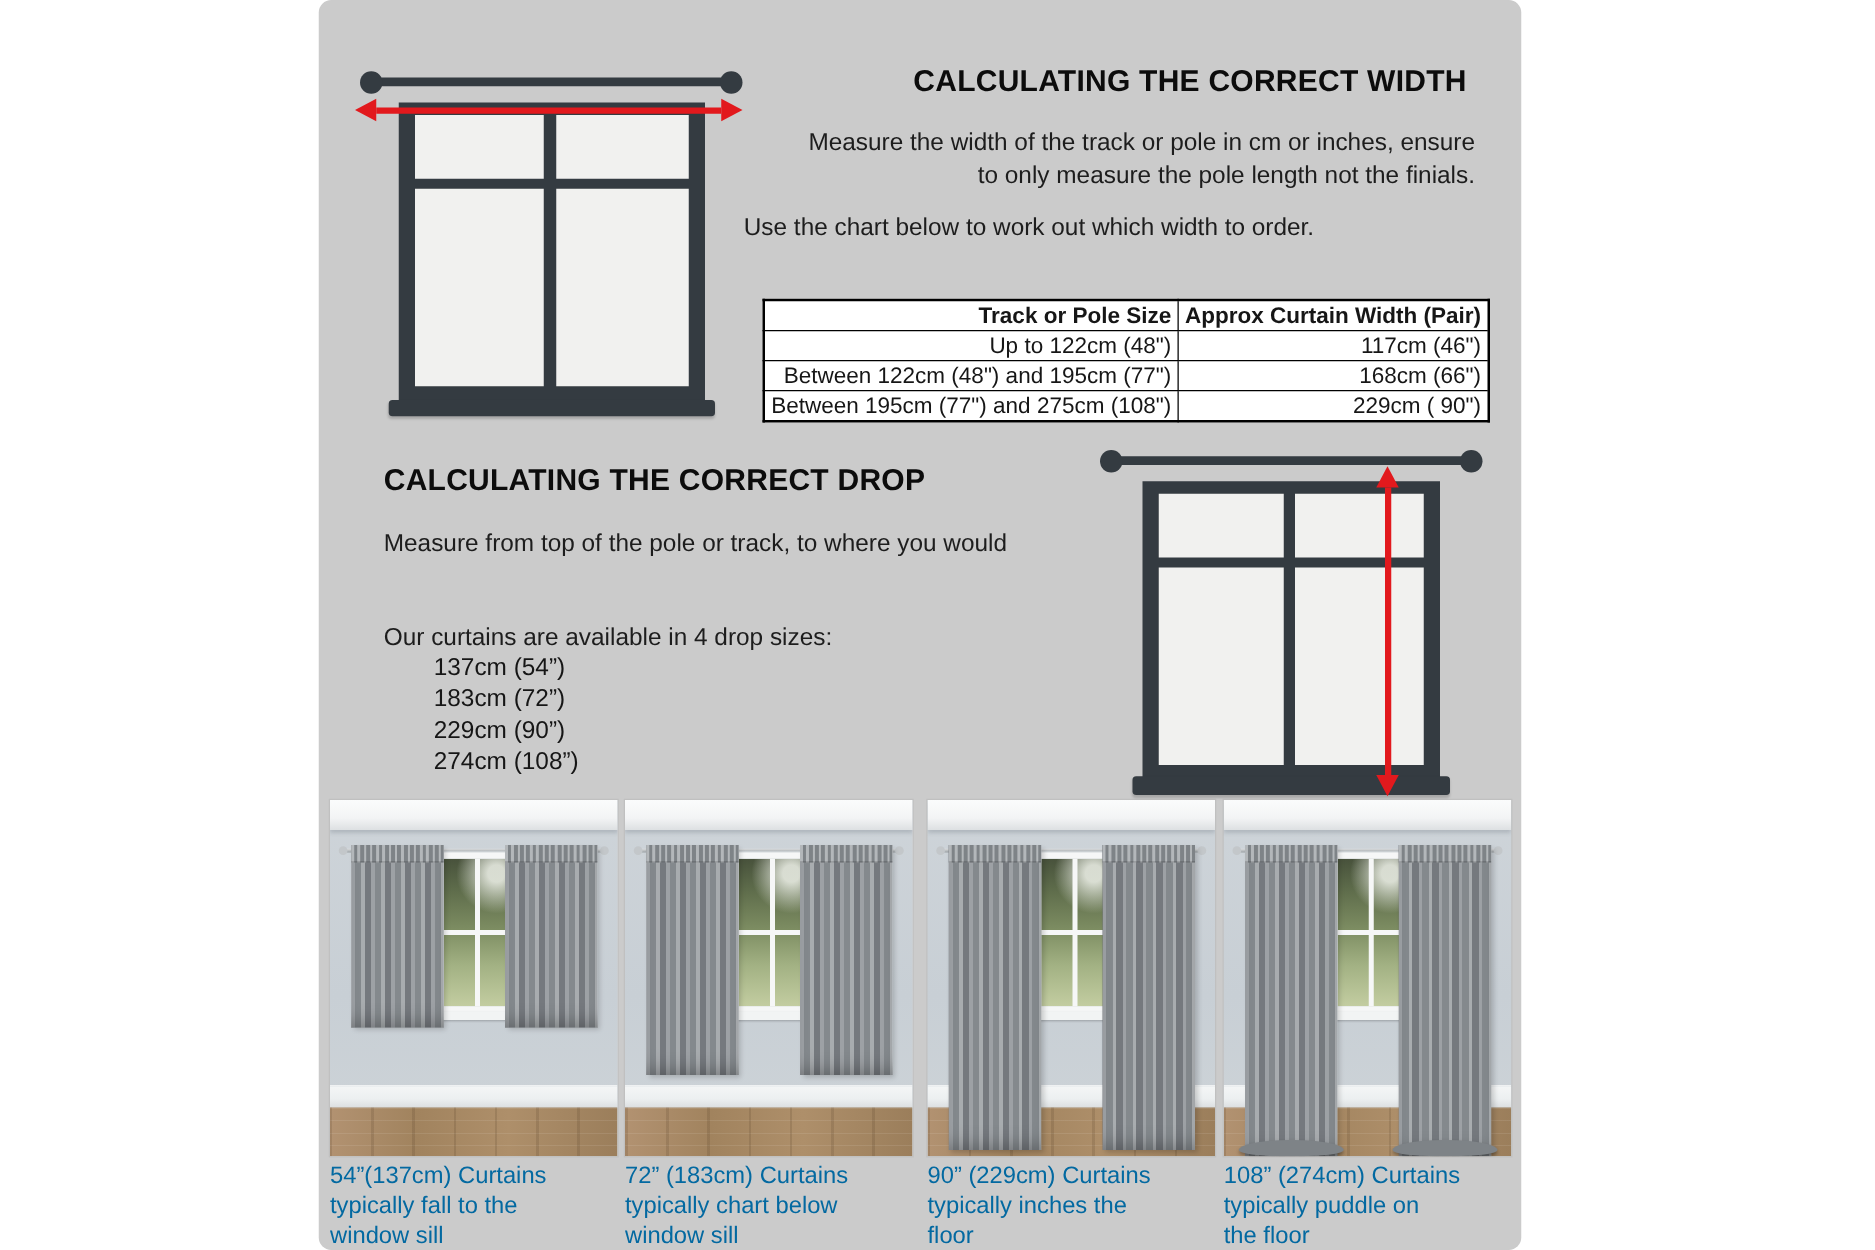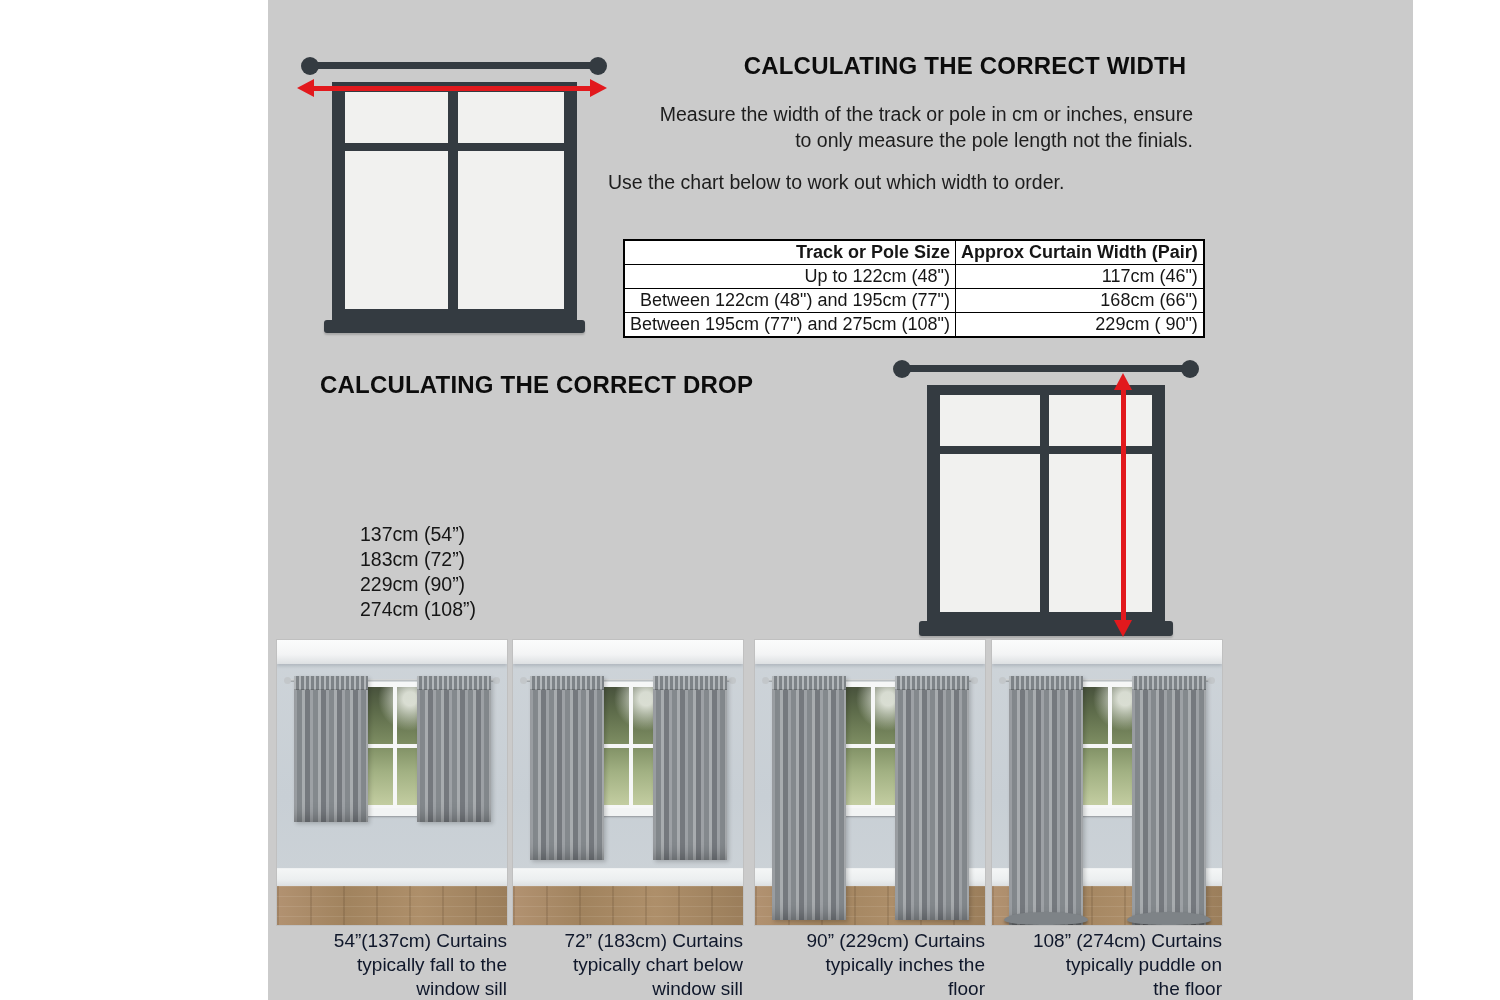--- a/index.html
+++ b/index.html
@@ -7,21 +7,21 @@
     --red:#e2191d;
     --charcoal:#343b41;
     --panel:#cbcbcb;
     --pane:#f1f1ef;
     --ink:#161616;
   }
   *{margin:0;padding:0;box-sizing:border-box;}
   html,body{background:#ffffff;}
   body{font-family:"Liberation Sans", sans-serif;color:var(--ink);}
   .canvas{position:relative;width:1500px;height:1000px;background:#ffffff;overflow:hidden;}
-  .panel{position:absolute;left:268px;top:0;width:1145px;height:1000px;background:var(--panel);}
+  .panel{position:absolute;left:255px;top:0;width:962px;height:1000px;background:var(--panel);border-radius:10px;}
 
   
   .title{position:absolute;font-weight:bold;font-size:24px;letter-spacing:.2px;color:#0c0c0c;white-space:nowrap;}
   .title-width{left:437px;top:52px;width:520px;text-align:center;}
   .title-drop{left:52px;top:371px;}
   .para{position:absolute;font-size:19.5px;line-height:26px;color:#1d1d1d;}
   .para-width{left:340px;top:101px;width:585px;text-align:right;}
   .note-width{left:340px;top:169px;width:585px;}
   .para-drop{left:52px;top:423px;width:580px;line-height:25px;text-align:left;}
   .sizes-intro{left:52px;top:497px;}
@@ -110,21 +110,21 @@
   .photo-1 .curtain{height:146px;}
   .photo-2 .curtain{height:184px;}
   .photo-3 .curtain{height:244px;}
   .photo-4 .curtain{height:249px;}
   .puddle{position:absolute;bottom:0;height:13px;border-radius:50% 50% 45% 45% / 65% 65% 40% 40%;
           background:#7e8387;box-shadow:0 2px 3px rgba(0,0,0,.3);z-index:3;}
   .puddle-left{left:12px;width:84px;}
   .puddle-right{right:11px;width:84px;}
 
   
-  .caption{position:absolute;top:929px;width:230px;text-align:right;font-size:19px;line-height:24px;color:#0f172a;}
+  .caption{position:absolute;top:929px;width:230px;text-align:left;font-size:19px;line-height:24px;color:#0369a1;}
   .caption span{display:block;}
   .caption-1{left:9px;}
   .caption-2{left:245px;}
   .caption-3{left:487px;}
   .caption-4{left:724px;}
 </style>
 </head>
 <body>
 
 <div class="canvas">
@@ -165,21 +165,23 @@
         </tr>
         <tr>
           <td>Between 195cm (77") and 275cm (108")</td>
           <td>229cm ( 90")</td>
         </tr>
       </tbody>
     </table>
 
     <div class="title title-drop">CALCULATING THE CORRECT DROP</div>
     <div class="para para-drop">
-    </div>
+      <span>Measure from top of the pole or track, to where you would</span>
+    </div>
+    <div class="para sizes-intro">Our curtains are available in 4 drop sizes:</div>
     <div class="sizes-list">
       <div>137cm (54”)</div>
       <div>183cm (72”)</div>
       <div>229cm (90”)</div>
       <div>274cm (108”)</div>
     </div>
 
     <div class="pole pole-2"></div>
     <div class="win win-2">
       <div class="pane pane-tl"></div>

